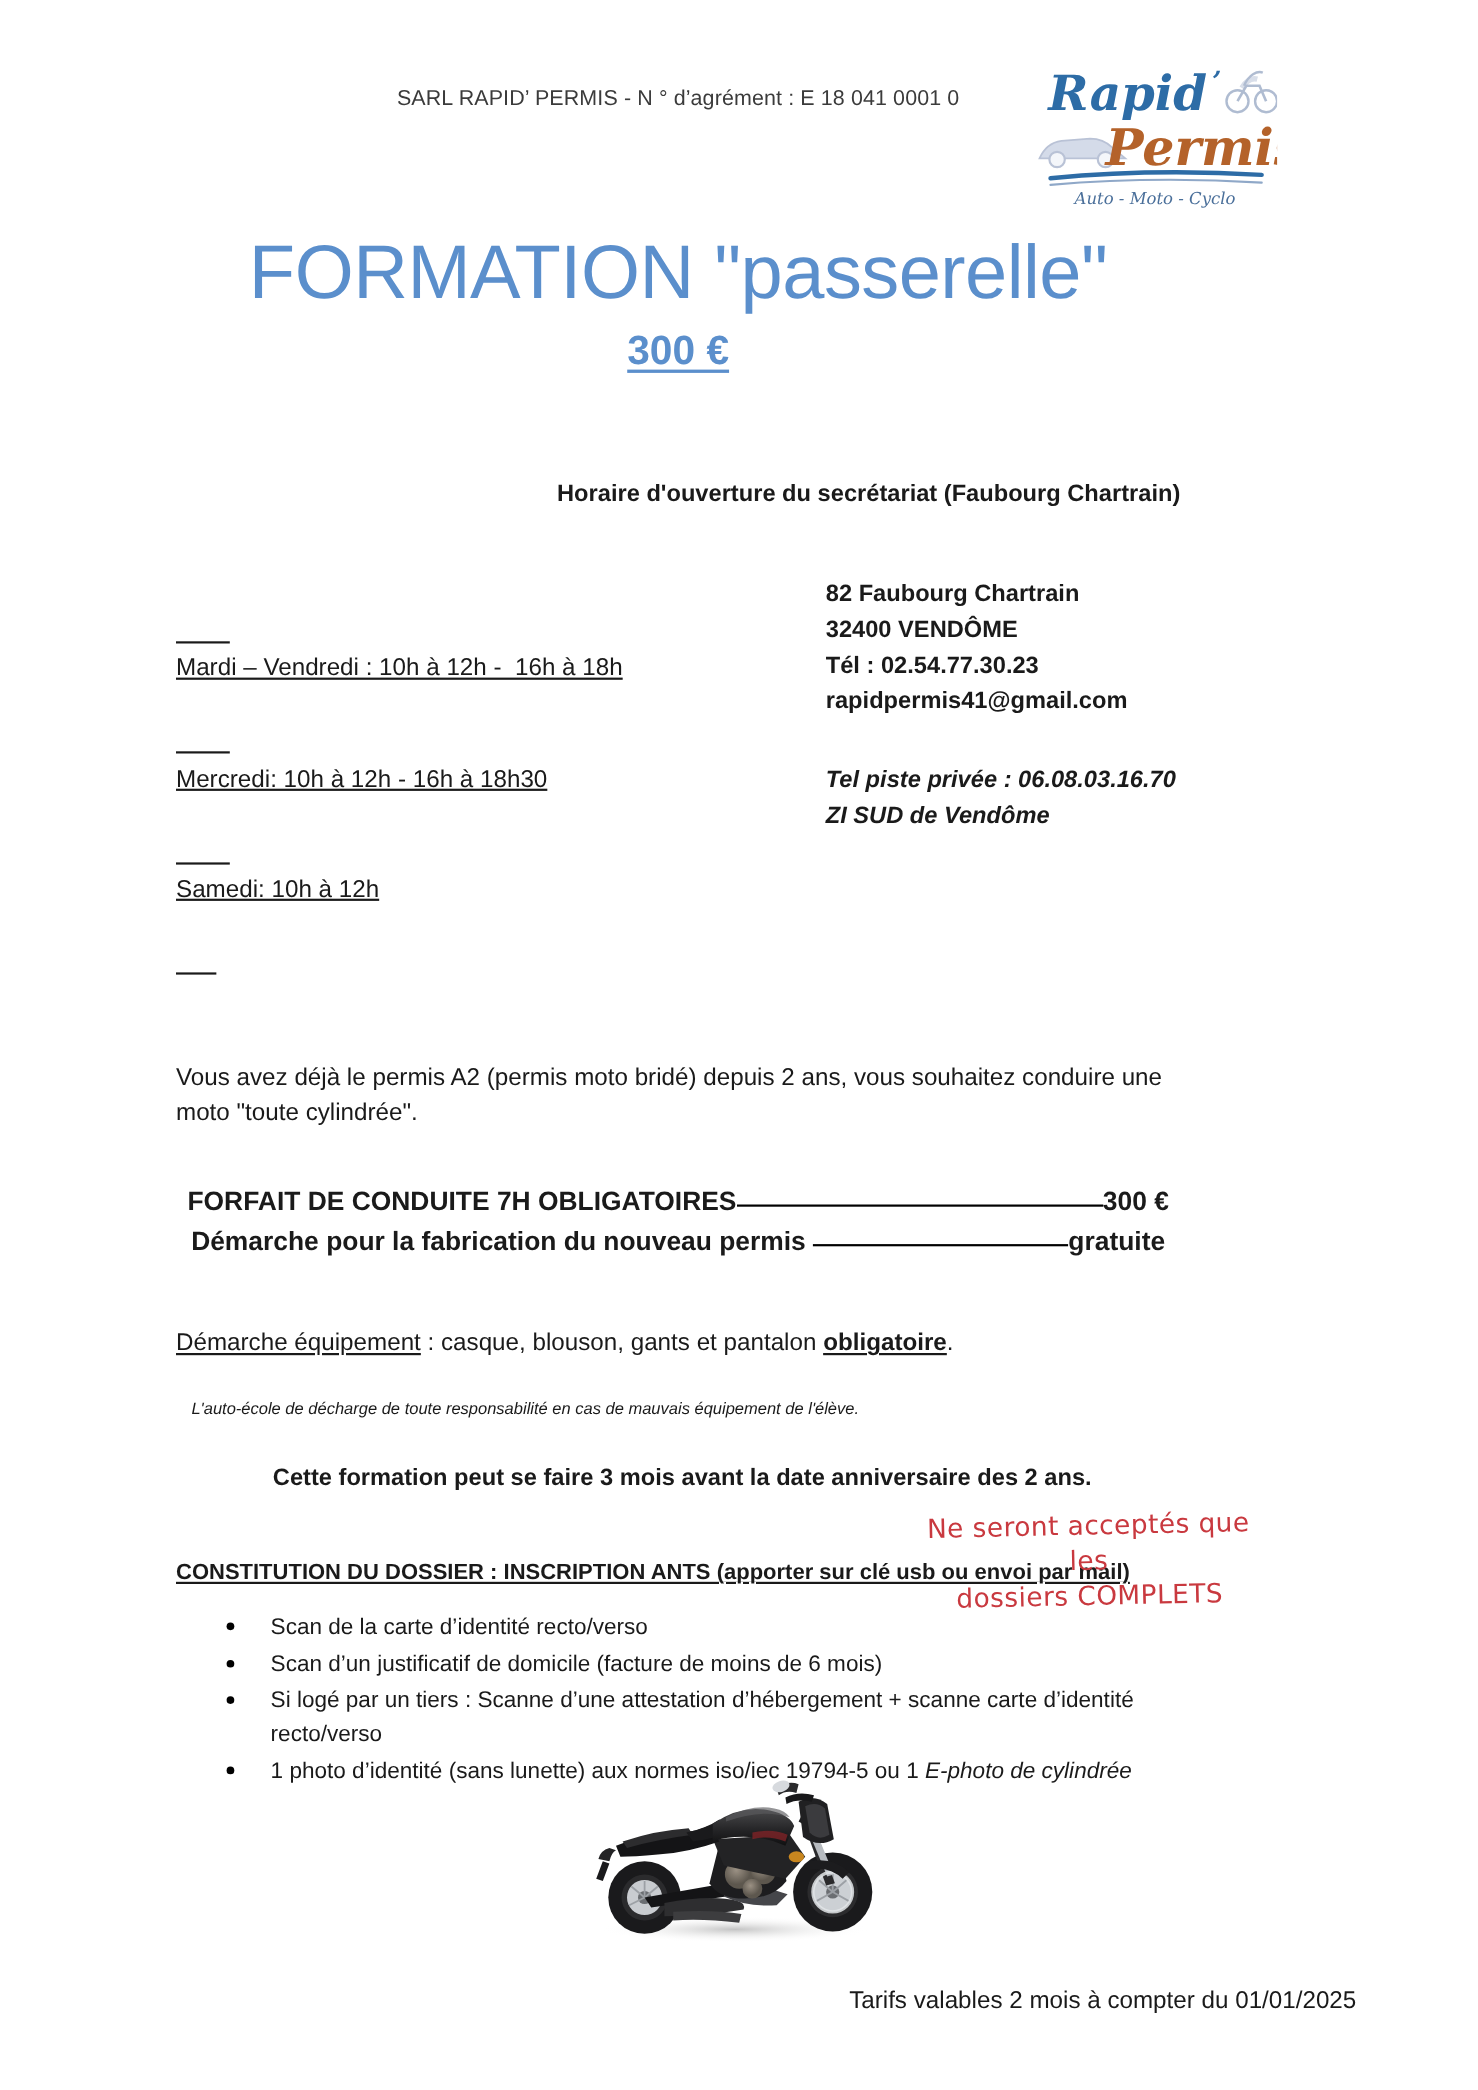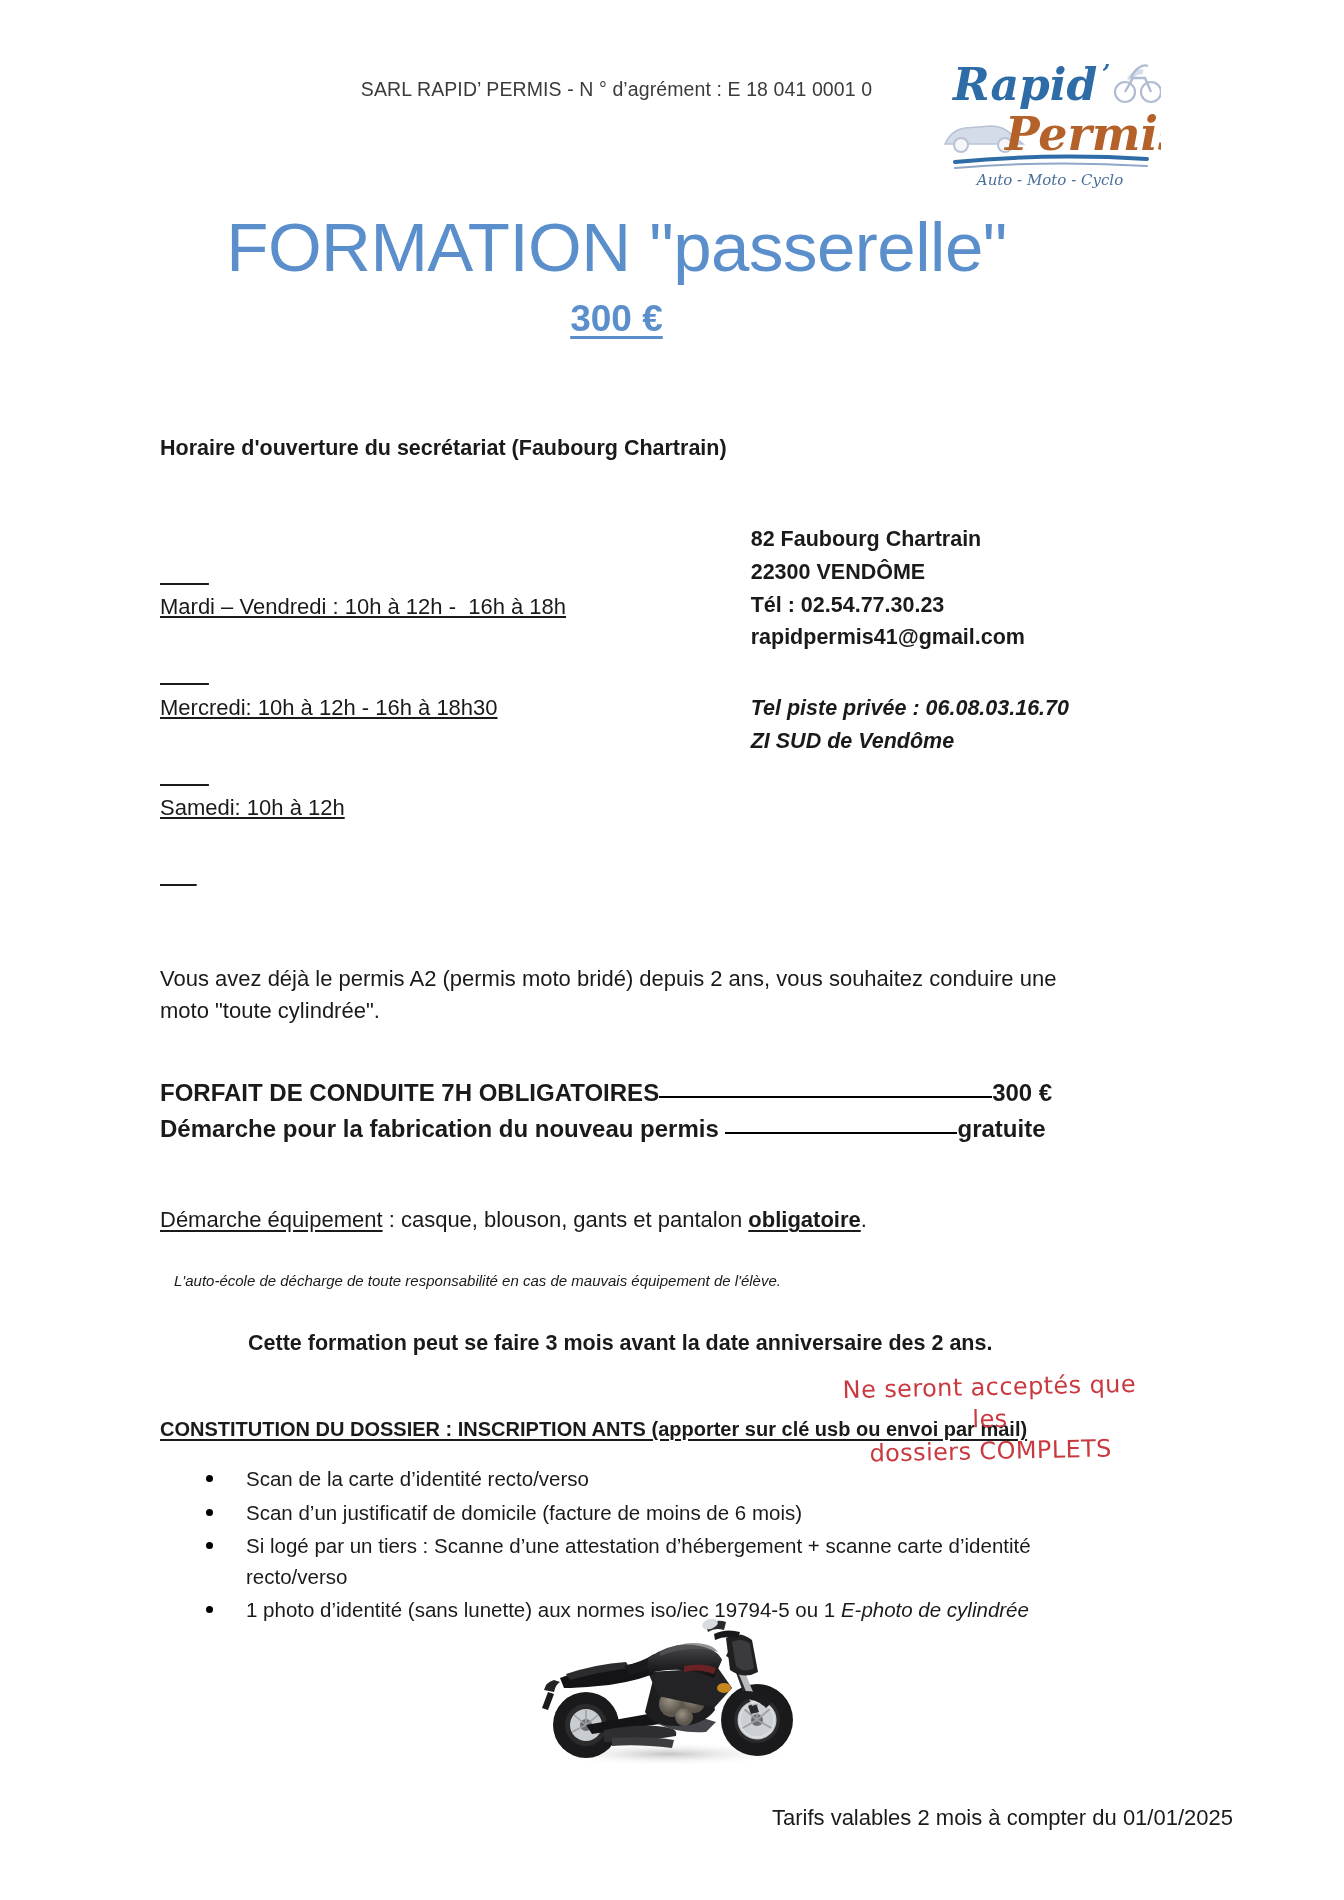--- a/index.html
+++ b/index.html
@@ -76,20 +76,21 @@
   }
 
   
   .content {
     padding: 0 160px 0 160px;
   }
   .schedule-head {
     margin-top: 96px;
     font-size: 21.5px;
     font-weight: bold;
+    text-align: right;
   }
 
   .two-col {
     margin-top: 62px;
     display: flex;
     justify-content: space-between;
     align-items: flex-start;
   }
   .hours {
     font-size: 22px;
@@ -116,20 +117,21 @@
     font-size: 22px;
     line-height: 1.46;
     max-width: 1030px;
   }
 
   .price-lines {
     margin-top: 48px;
     font-size: 24px;
     font-weight: bold;
     line-height: 1.5;
+    text-align: center;
   }
   .price-lines .row { white-space: nowrap; }
   .rule {
     display: inline-block;
     border-bottom: 2.5px solid #000;
     vertical-align: 3px;
     height: 0;
   }
   .rule-long { width: 333px; }
   .rule-short { width: 232px; }
@@ -272,21 +274,21 @@
 
     <div class="two-col">
       <div class="hours">
         <div>Mardi – Vendredi : 10h à 12h -  16h à 18h</div>
         <div>Mercredi: 10h à 12h - 16h à 18h30</div>
         <div>Samedi: 10h à 12h</div>
       </div>
 
       <div class="addr">
         <div>82 Faubourg Chartrain</div>
-        <div>22300 VENDÔME</div>
+        <div>32400 VENDÔME</div>
         <div>Tél : 02.54.77.30.23</div>
         <div>rapidpermis41@gmail.com</div>
         <div class="track">
           <div>Tel piste privée : 06.08.03.16.70</div>
           <div>ZI SUD de Vendôme</div>
         </div>
       </div>
     </div>
 
     <div class="intro">Vous avez déjà le permis A2 (permis moto bridé) depuis 2 ans, vous souhaitez conduire une moto "toute cylindrée".</div>

